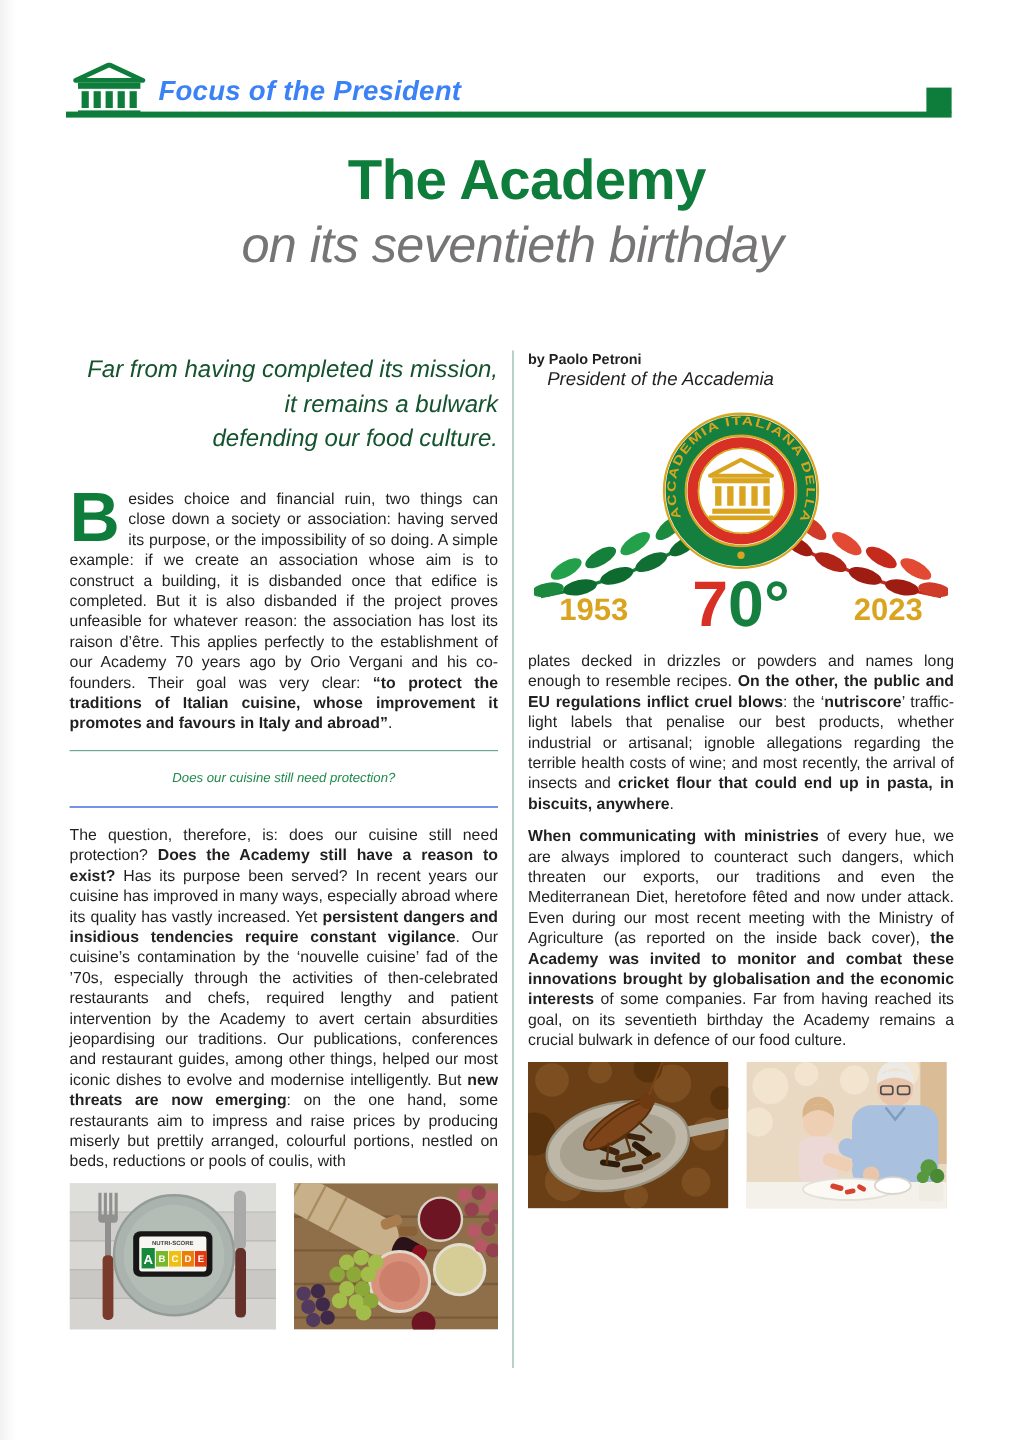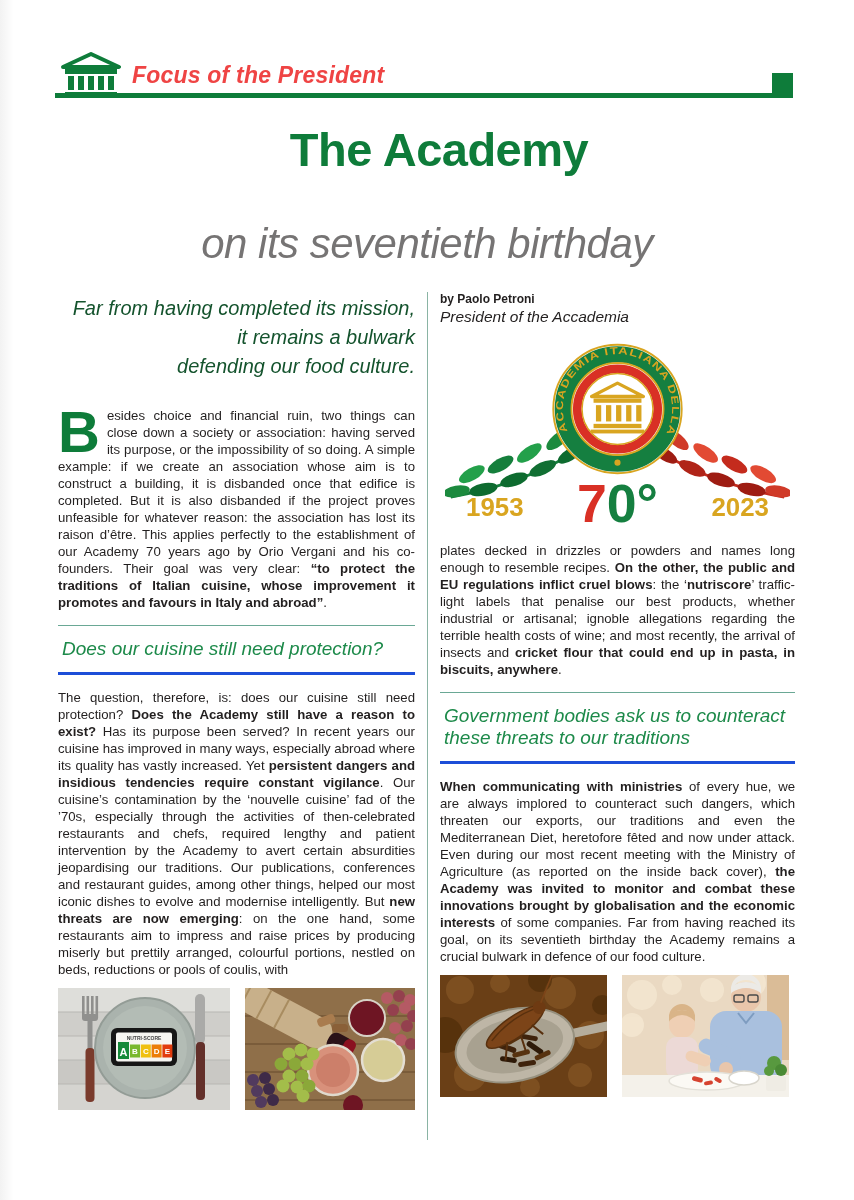--- a/index.html
+++ b/index.html
@@ -11,62 +11,62 @@
   .page::before{ 
     content:""; position:absolute; left:0; top:0; bottom:0; width:14px;
     background:linear-gradient(90deg, rgba(0,0,0,0.05), rgba(0,0,0,0));
     pointer-events:none;
   }
 
   
   .hdr-temple{ position:absolute; left:60px; top:52px; }
   .hdr-label{
     position:absolute; left:132px; top:62px;
-    font-size:23px; font-weight:700; font-style:italic; color:#ef4444;
+    font-size:23px; font-weight:700; font-style:italic; color:#3b82f6;
     letter-spacing:.2px;
   }
   .hdr-rule{ position:absolute; left:55px; top:93px; width:738px; height:5px; background:#0e7c3a; }
   .hdr-square{ position:absolute; left:772px; top:73px; width:21px; height:21px; background:#0e7c3a; }
 
   
   .title-main{
     position:absolute; left:0; top:122px; width:100%; margin:0;
     text-align:center; font-size:47px; font-weight:700; color:#0e7c3a; letter-spacing:-.5px;padding-left:12px;
   }
   .title-sub{
     position:absolute; left:0; top:180px; width:100%;
-    text-align:center; font-size:42px; font-style:italic; color:#767474; letter-spacing:-.5px;margin-top:40px;
+    text-align:center; font-size:42px; font-style:italic; color:#767474; letter-spacing:-.5px;
   }
 
   
   .col{ position:absolute; top:288px; }
   .col.left{ left:58px;  width:357px; }
   .col.right{ left:440px; width:355px; }
   .col-divider{ position:absolute; left:427px; top:292px; width:1px; height:848px; background:#8ab4a4; }
 
   .pull-quote{
     margin:6px 0 26px 0; text-align:right;
     font-size:20px; line-height:29px; font-style:italic; color:#14532d;
     white-space:pre-line;
   }
   .byline-name{ font-size:12px; font-weight:700; margin-top:4px; }
-  .byline-role{ font-size:15.5px; font-style:italic; margin-top:2px; }
+  .byline-role{ font-size:15.5px; font-style:italic; margin-top:2px;margin-left:16px; }
 
   p.body{
     margin:0 0 10px 0; font-size:13.2px; line-height:17px;
     text-align:justify; color:#221f1f;
   }
   .dropcap{
     float:left; font-size:58px; line-height:46px; height:48px;
     font-weight:700; color:#0e7c3a; padding:2px 7px 0 0;
   }
   .subhead{
     margin:14px 0 14px 0; padding:12px 4px;
-    border-top:1px solid #6aa895; border-bottom:3px solid #1d4ed8;
-    text-align:left; font-size:19px; line-height:22px;
+    border-top:1px solid #6aa895; border-bottom:1px solid #1d4ed8;
+    text-align:center; font-size:11px; line-height:22px;
     font-style:italic; color:#1d8a4a; white-space:pre-line;
   }
   .logo-wrap{ margin:8px auto 12px auto; display:block; width:345px; }
   .photos{ display:flex; gap:15px; margin-top:8px; }
   .photos svg{ display:block; }
 
   svg text{ font-family:"Liberation Sans", sans-serif; }
 </style>
 </head>
 <body>
@@ -277,22 +277,20 @@
           <rect x="-28" y="21.5" width="56" height="4" fill="#d9a520"></rect>
         </g>
       </g>
       <text x="52" y="190" font-size="27" font-weight="700" fill="#d9a520" text-anchor="middle">1953</text>
       <text x="308" y="190" font-size="27" font-weight="700" fill="#d9a520" text-anchor="middle">2023</text>
       <text x="180" y="196" font-size="56" font-weight="700" text-anchor="middle"><tspan fill="#d93025">7</tspan><tspan fill="#157f40">0°</tspan></text>
     </svg>
 
     <p class="body"><span>plates decked in drizzles or powders and names long enough to resemble recipes. </span><span style="font-weight: 700;">On the other, the public and EU regulations inflict cruel blows</span><span>: the ‘</span><span style="font-weight: 700;">nutriscore</span><span>’ traffic-light labels that penalise our best products, whether industrial or artisanal; ignoble allegations regarding the terrible health costs of wine; and most recently, the arrival of insects and </span><span style="font-weight: 700;">cricket flour that could end up in pasta, in biscuits, anywhere</span><span>.</span></p>
 
-    <div class="subhead">Government bodies ask us to counteract
-these threats to our traditions</div>
 
     <p class="body"><span style="font-weight: 700;">When communicating with ministries</span><span> of every hue, we are always implored to counteract such dangers, which threaten our exports, our traditions and even the Mediterranean Diet, heretofore fêted and now under attack. Even during our most recent meeting with the Ministry of Agriculture (as reported on the inside back cover), </span><span style="font-weight: 700;">the Academy was invited to monitor and combat these innovations brought by globalisation and the economic interests</span><span> of some companies. Far from having reached its goal, on its seventieth birthday the Academy remains a crucial bulwark in defence of our food culture.</span></p>
 
     <div class="photos">
 
       <svg width="167" height="122" viewBox="0 0 167 122">
         <rect width="167" height="122" fill="#6a3f16"></rect>
         <g opacity="0.6" fill="#8a5a28">
           <circle cx="20" cy="15" r="14"></circle>
             <circle cx="60" cy="8" r="10"></circle>

